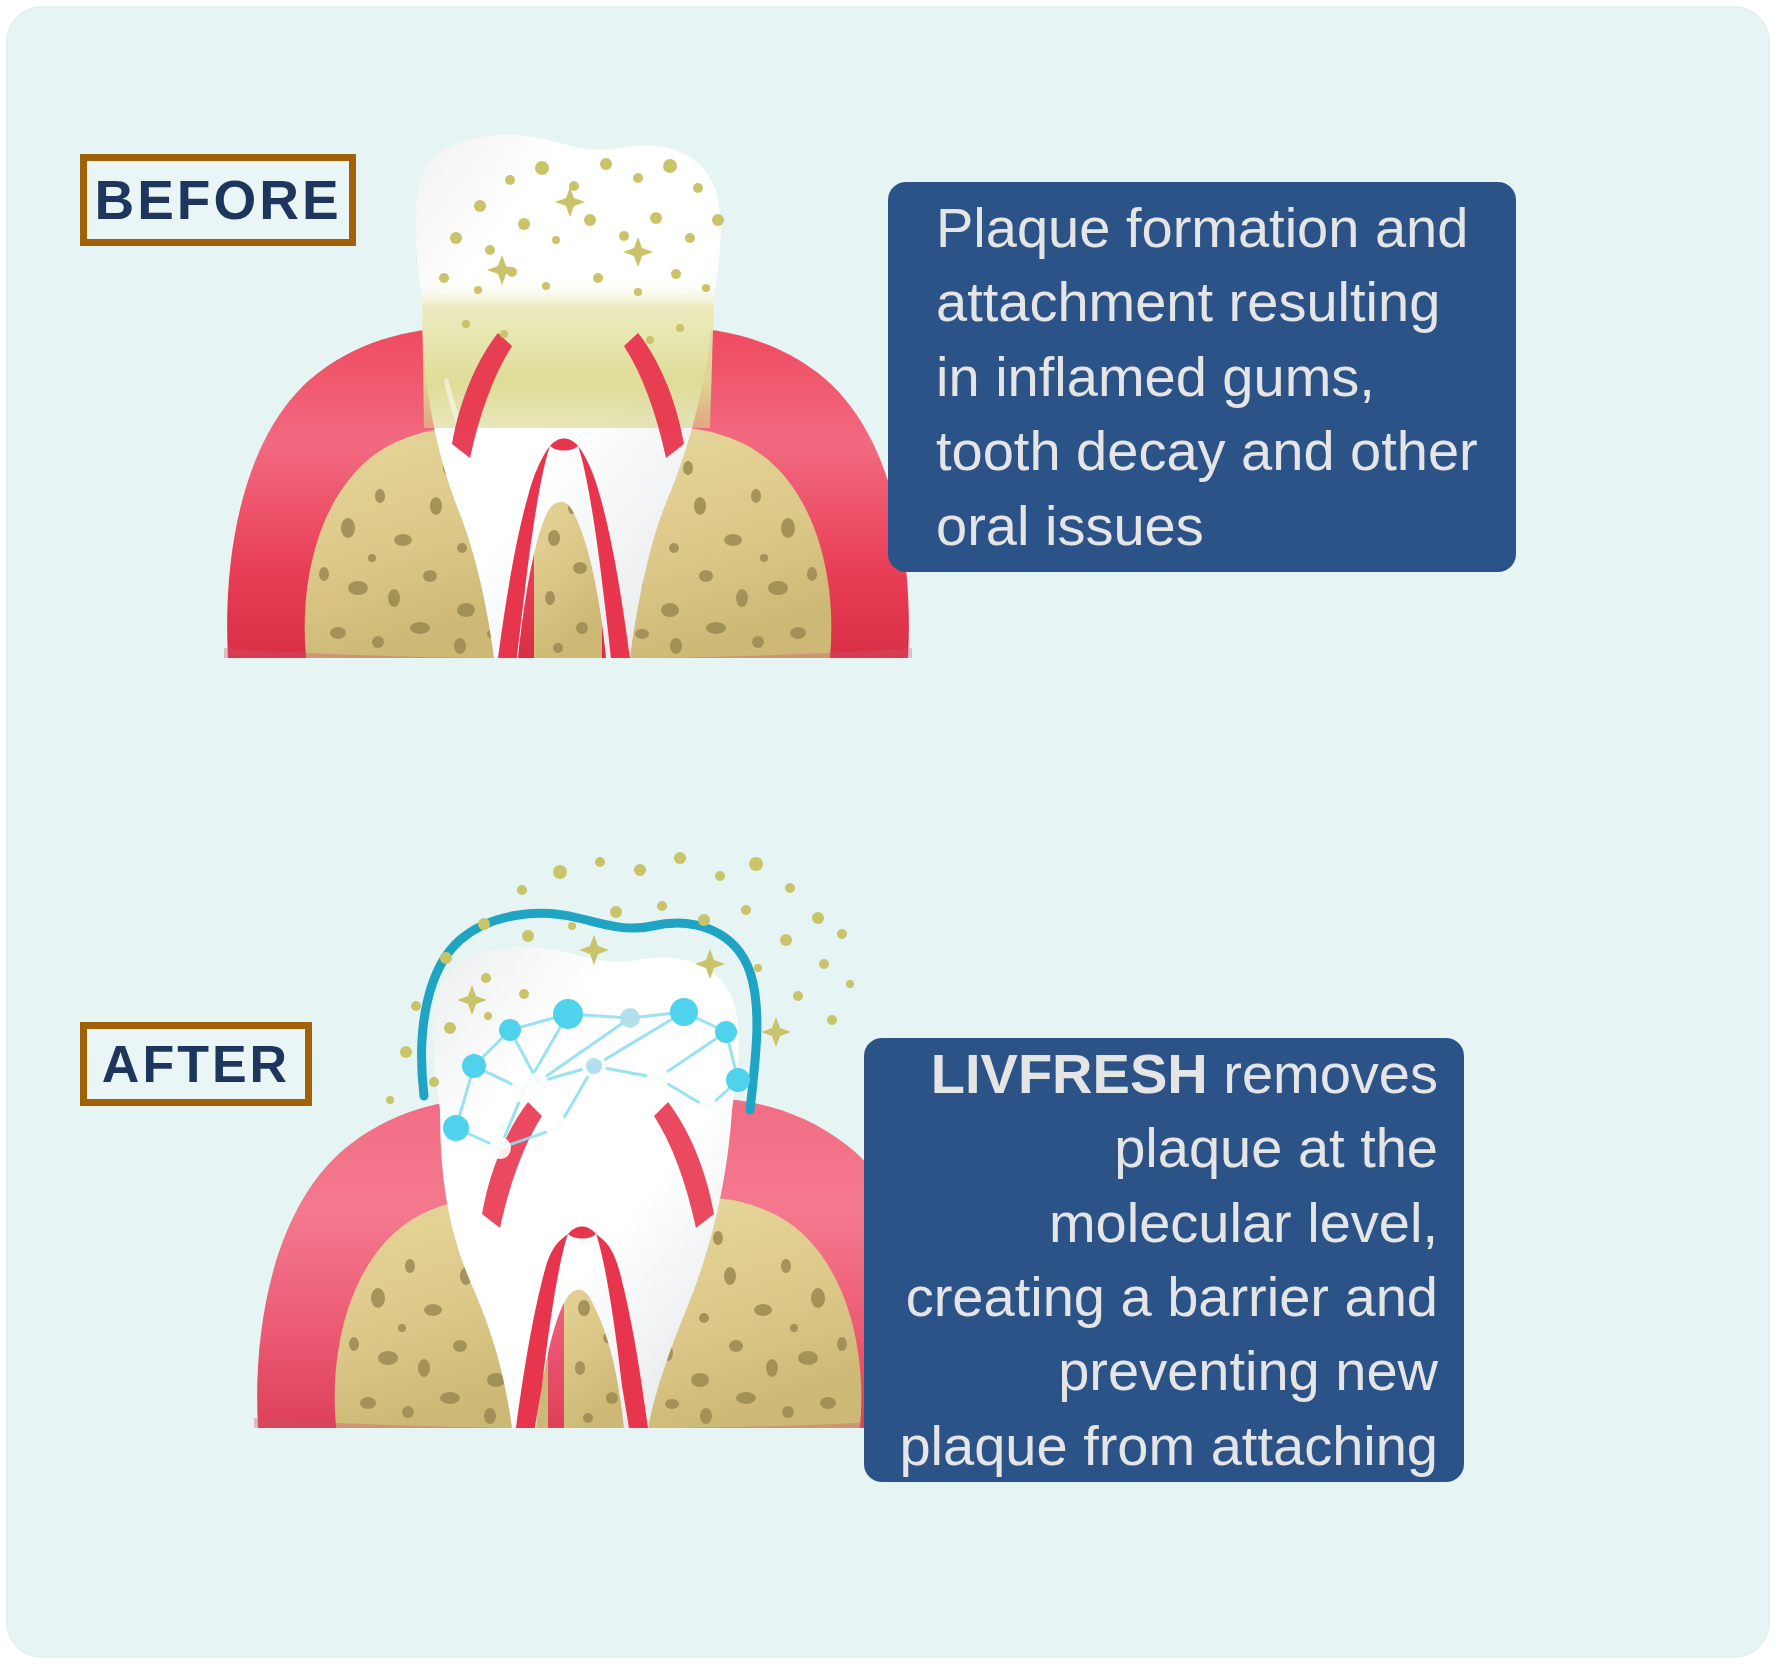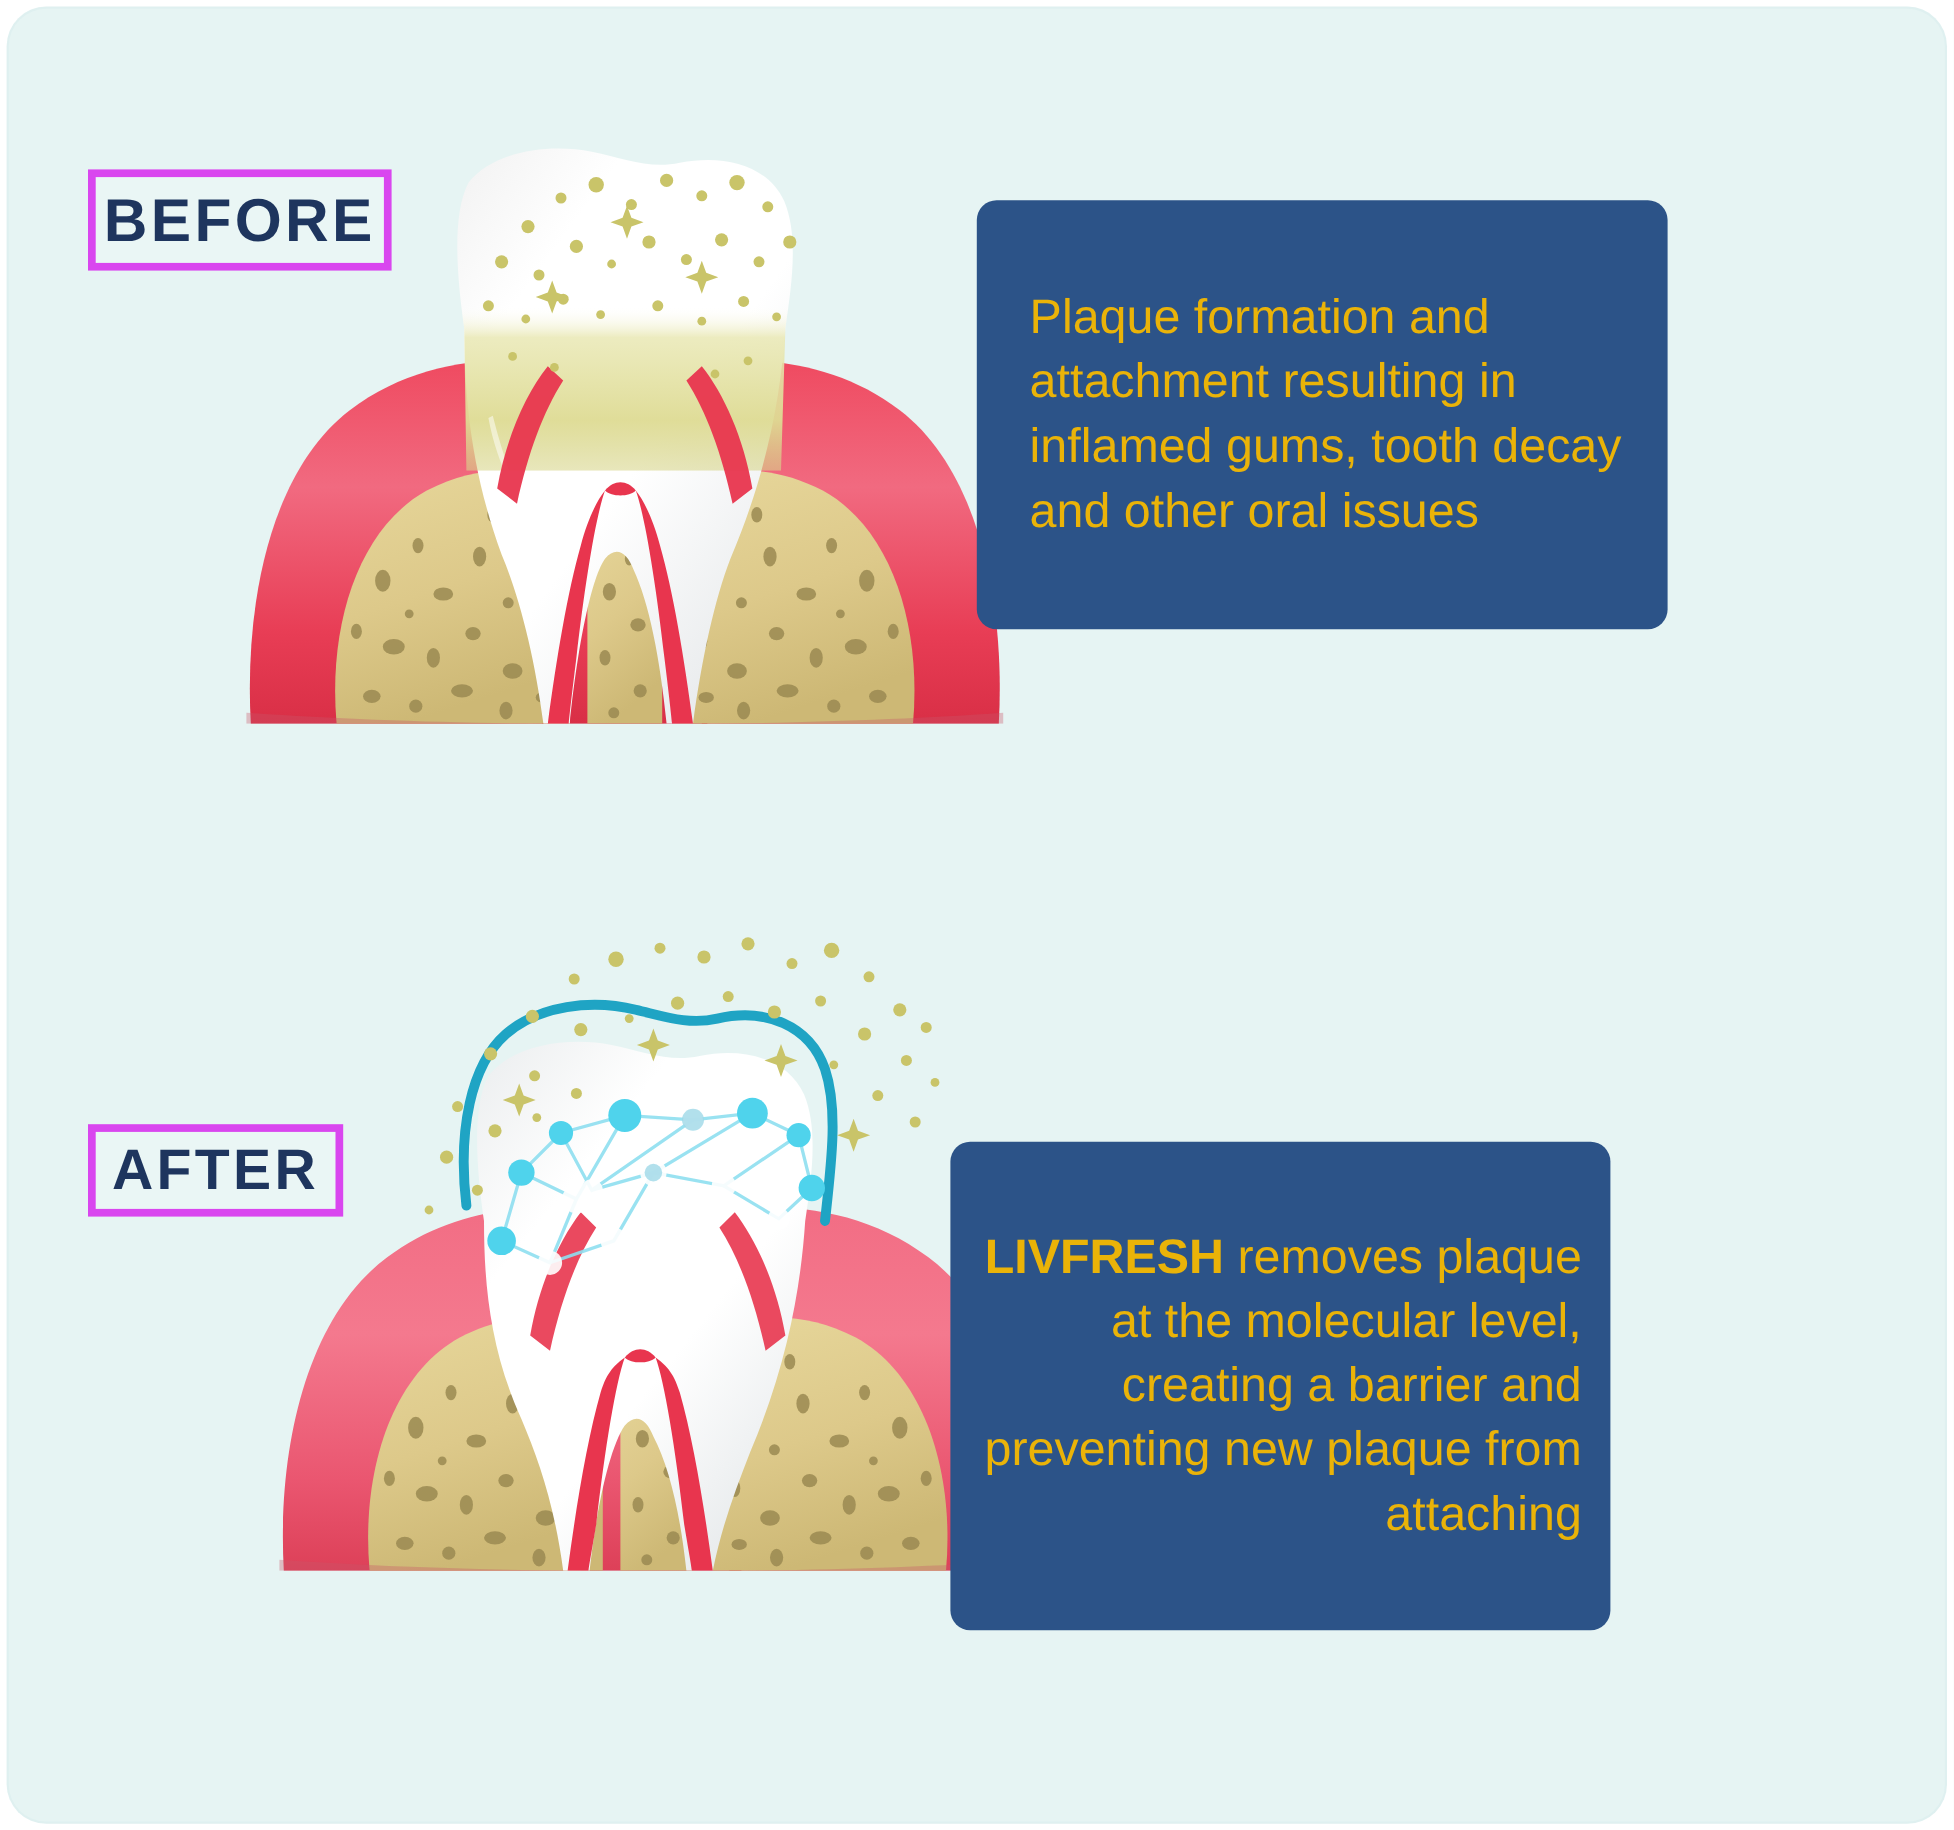--- a/index.html
+++ b/index.html
@@ -23,21 +23,21 @@
     background: #e6f4f3;
     border-radius: 34px;
     box-shadow: 0 0 0 2px rgba(196, 228, 228, 0.55);
     overflow: hidden;
   }
 
   
   .tag-box {
     position: absolute;
     box-sizing: border-box;
-    border: 7px solid #d946ef;
+    border: 7px solid #a16207;
     background: #eaf6f5;
     display: flex;
     align-items: center;
     justify-content: center;
   }
   .tag-box .tag-label {
     font-family: "Liberation Sans", sans-serif;
     font-weight: 700;
     color: #1e355e;
     letter-spacing: 3px;
@@ -51,23 +51,23 @@
   
   .info-panel {
     position: absolute;
     background: #2c5388;
     border-radius: 18px;
     box-sizing: border-box;
     display: flex;
     align-items: center;
   }
   .info-panel .panel-text {
-    color: #eab308;
+    color: #e5e5e5;
     font-family: "Liberation Sans", sans-serif;
-    font-size: 44px;
+    font-size: 56px;
     line-height: 1.33;
     font-weight: 400;
   }
   .info-panel .panel-text b { font-weight: 700; }
 
   #panel-before {
     left: 880px; top: 174px; width: 628px; height: 390px;
     padding: 0 34px 0 48px;
   }
   #panel-after {

